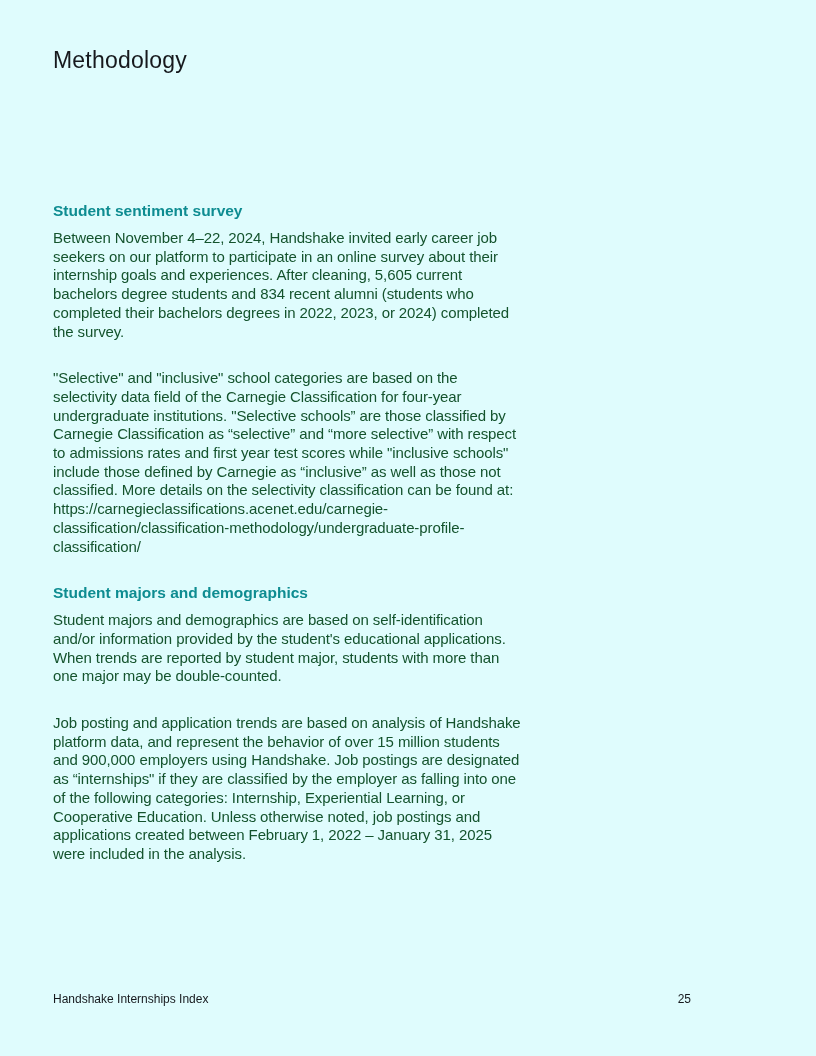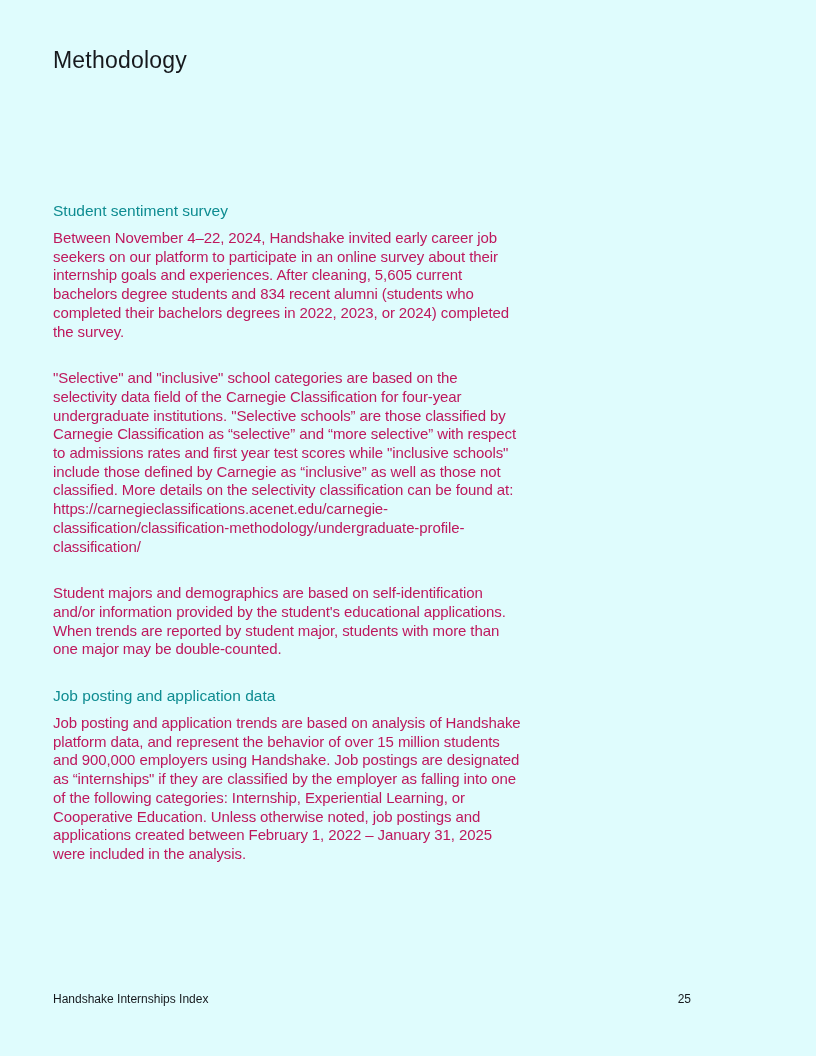--- a/index.html
+++ b/index.html
@@ -21,31 +21,31 @@
     font-size: 23px;
     font-weight: 500;
     letter-spacing: 0.2px;
     color: #16191d;
     margin: 0;
   }
   .sections { margin-top: 128px; }
   .section { margin-bottom: 28px; }
   .section-heading {
     font-size: 15.5px;
-    font-weight: 400;
+    font-weight: 700;
     color: #0e8c91;
     margin: 0 0 9px 0;
   }
   .section-body {
     font-size: 15px;
     line-height: 18.7px;
     letter-spacing: -0.1px;
     margin: 0;
     max-width: 470px;
-    color: #be185d;
+    color: #14532d;
     overflow-wrap: break-word;
   }
   .footer {
     position: absolute;
     left: 53px; right: 53px; bottom: 50px;
     display: flex;
     justify-content: space-between;
     align-items: flex-start;
     font-size: 12px;
     color: #16191d;
@@ -63,25 +63,25 @@
     <section class="section">
       <h2 class="section-heading">Student sentiment survey</h2>
       <p class="section-body">Between November 4–22, 2024, Handshake invited early career job seekers on our platform to participate in an online survey about their internship goals and experiences. After cleaning, 5,605 current bachelors degree students and 834 recent alumni (students who completed their bachelors degrees in 2022, 2023, or 2024) completed the survey.</p>
     </section>
 
     <section class="section">
       <p class="section-body">"Selective" and "inclusive" school categories are based on the selectivity data field of the Carnegie Classification for four-year undergraduate institutions. "Selective schools” are those classified by Carnegie Classification as “selective” and “more selective” with respect to admissions rates and first year test scores while "inclusive schools" include those defined by Carnegie as “inclusive” as well as those not classified. More details on the selectivity classification can be found at: https://carnegieclassifications.acenet.edu/carnegie-classification/classification-methodology/undergraduate-profile-classification/</p>
     </section>
 
     <section class="section">
+      <h2 class="section-heading">Student majors and demographics</h2>
       <p class="section-body">Student majors and demographics are based on self-identification and/or information provided by the student's educational applications. When trends are reported by student major, students with more than one major may be double-counted.</p>
     </section>
 
     <section class="section">
-      <h2 class="section-heading">Job posting and application data</h2>
       <p class="section-body">Job posting and application trends are based on analysis of Handshake platform data, and represent the behavior of over 15 million students and 900,000 employers using Handshake. Job postings are designated as “internships" if they are classified by the employer as falling into one of the following categories: Internship, Experiential Learning, or Cooperative Education. Unless otherwise noted, job postings and applications created between February 1, 2022 – January 31, 2025 were included in the analysis.</p>
     </section>
 
   </div>
 
   <div class="footer">
     <span>Handshake Internships Index</span>
     <span>25</span>
   </div>
 

